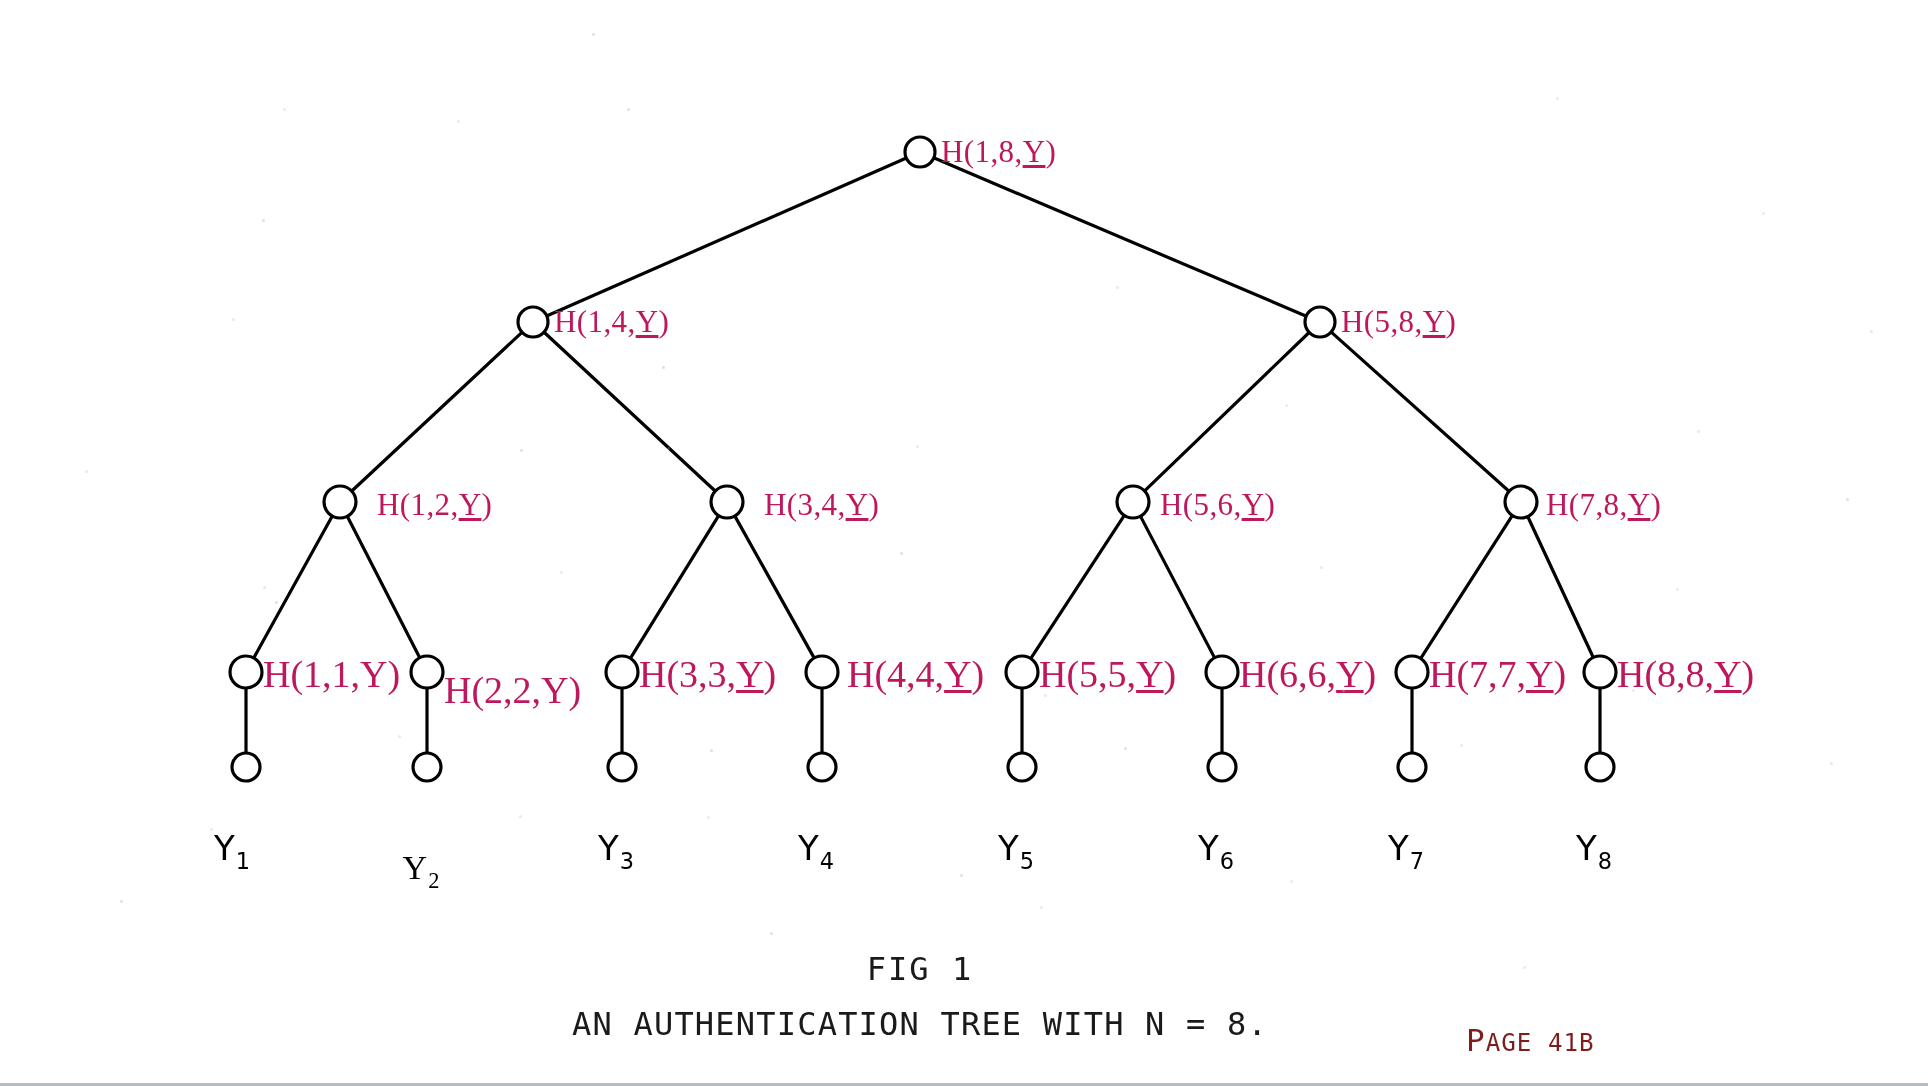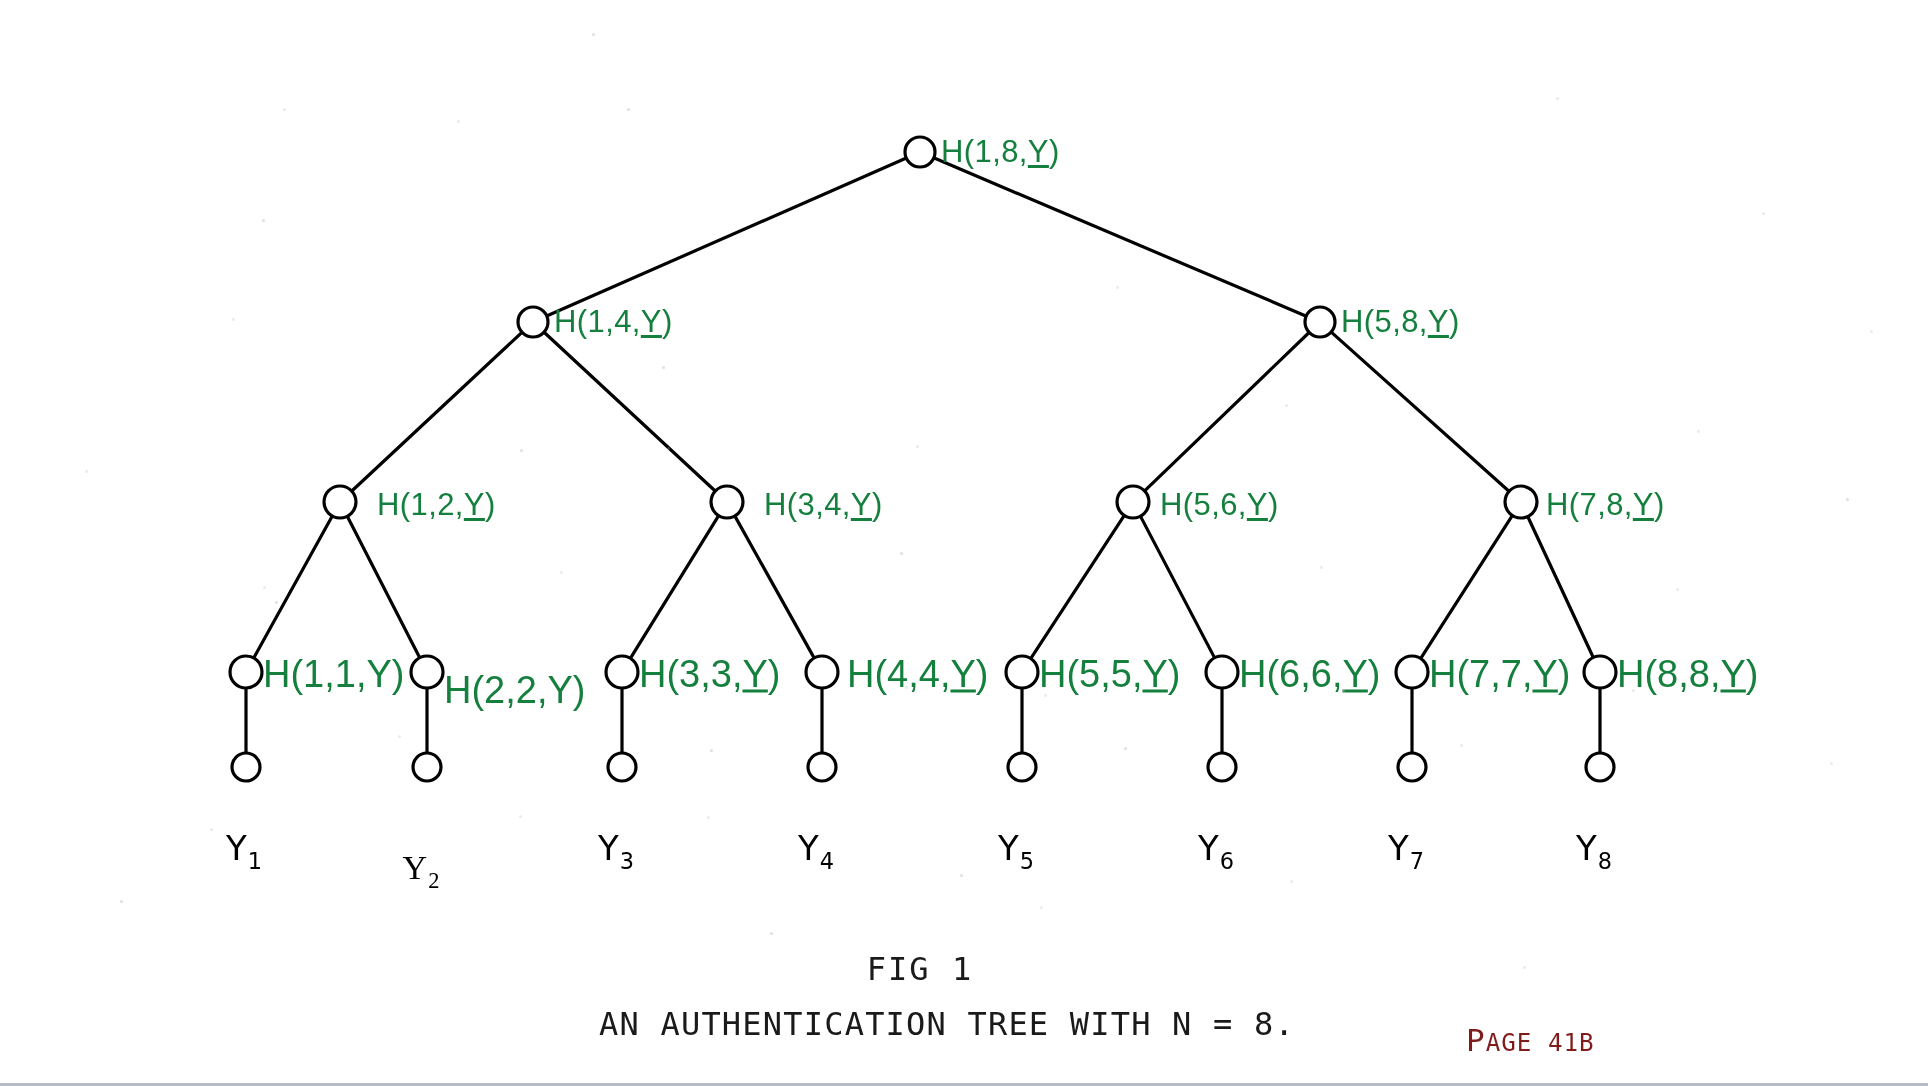--- a/index.html
+++ b/index.html
@@ -25,23 +25,23 @@
   #figure-canvas {
     position: absolute;
     left: 0;
     top: 0;
     width: 1928px;
     height: 1086px;
   }
   
   .node-label {
     position: absolute;
-    font-family: Liberation Sans, sans-serif;
+    font-family: Liberation Serif, serif;
     font-size: 31px;
-    color: #15803d;
+    color: #be185d;
     white-space: nowrap;
     letter-spacing: 0.4px;
     transform: translateY(-50%);
   }
   .node-label.leaf-h {
     font-size: 38px;
     letter-spacing: 0px;
   }
   .node-label .u {
     text-decoration: underline;
@@ -72,21 +72,20 @@
     font-weight: 400;
     letter-spacing: 1px;
   }
   #fig-title {
     font-size: 32px;
     letter-spacing: 2px;
   }
   #fig-caption {
     font-size: 32px;
     letter-spacing: 1.2px;
-    margin-left: 27px;
   }
   #page-number {
     position: absolute;
     font-family: "DejaVu Sans Mono", monospace;
     font-size: 31px;
     color: #7f1d1d;
     white-space: nowrap;
     letter-spacing: 1px;
   }
   #page-number .smallcap {
@@ -167,21 +166,21 @@
       <div class="node-label" style="left: 1160px; top: 505px;"><span>H(5,6,</span><span class="u">Y</span><span>)</span></div>
       <div class="node-label" style="left: 1546px; top: 505px;"><span>H(7,8,</span><span class="u">Y</span><span>)</span></div>
       <div class="node-label leaf-h" style="left: 263px; top: 674px;"><span>H(1,1,</span><span>Y</span><span>)</span></div>
       <div class="node-label leaf-h" style="left: 444px; top: 690px;"><span>H(2,2,</span><span>Y</span><span>)</span></div>
       <div class="node-label leaf-h" style="left: 639px; top: 674px;"><span>H(3,3,</span><span class="u">Y</span><span>)</span></div>
       <div class="node-label leaf-h" style="left: 839px; top: 674px; padding-left: 8px;"><span>H(4,4,</span><span class="u">Y</span><span>)</span></div>
       <div class="node-label leaf-h" style="left: 1039px; top: 674px;"><span>H(5,5,</span><span class="u">Y</span><span>)</span></div>
       <div class="node-label leaf-h" style="left: 1239px; top: 674px;"><span>H(6,6,</span><span class="u">Y</span><span>)</span></div>
       <div class="node-label leaf-h" style="left: 1429px; top: 674px;"><span>H(7,7,</span><span class="u">Y</span><span>)</span></div>
       <div class="node-label leaf-h" style="left: 1617px; top: 674px;"><span>H(8,8,</span><span class="u">Y</span><span>)</span></div>
-      <div class="y-label" style="left: 244px; top: 828px;"><span>Y</span><sub>1</sub></div>
+      <div class="y-label" style="left: 232px; top: 828px;"><span>Y</span><sub>1</sub></div>
       <div class="y-label" style="left: 421px; top: 849px; font-family: Liberation Serif, serif;"><span>Y</span><sub>2</sub></div>
       <div class="y-label" style="left: 616px; top: 828px;"><span>Y</span><sub>3</sub></div>
       <div class="y-label" style="left: 816px; top: 828px;"><span>Y</span><sub>4</sub></div>
       <div class="y-label" style="left: 1016px; top: 828px;"><span>Y</span><sub>5</sub></div>
       <div class="y-label" style="left: 1216px; top: 828px;"><span>Y</span><sub>6</sub></div>
       <div class="y-label" style="left: 1406px; top: 828px;"><span>Y</span><sub>7</sub></div>
       <div class="y-label" style="left: 1594px; top: 828px;"><span>Y</span><sub>8</sub></div>
     </div>
 
   <div class="caption" id="fig-title" style="left: 920px; top: 950px;">FIG 1</div>

